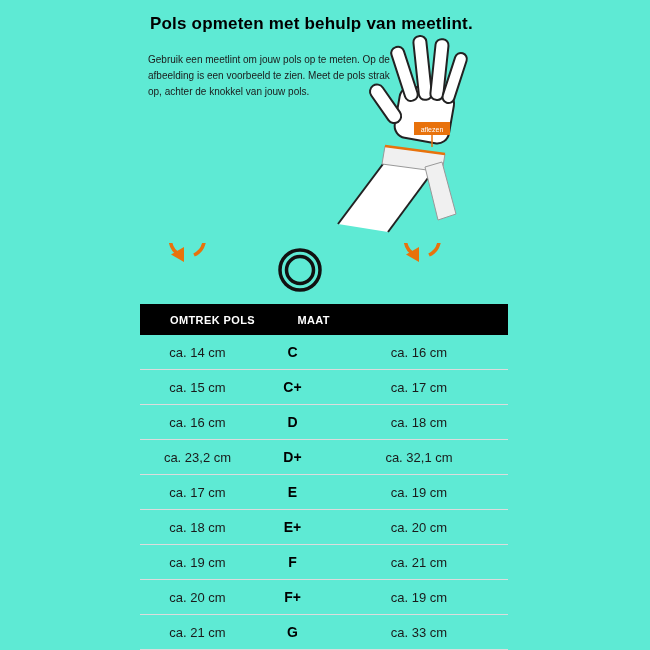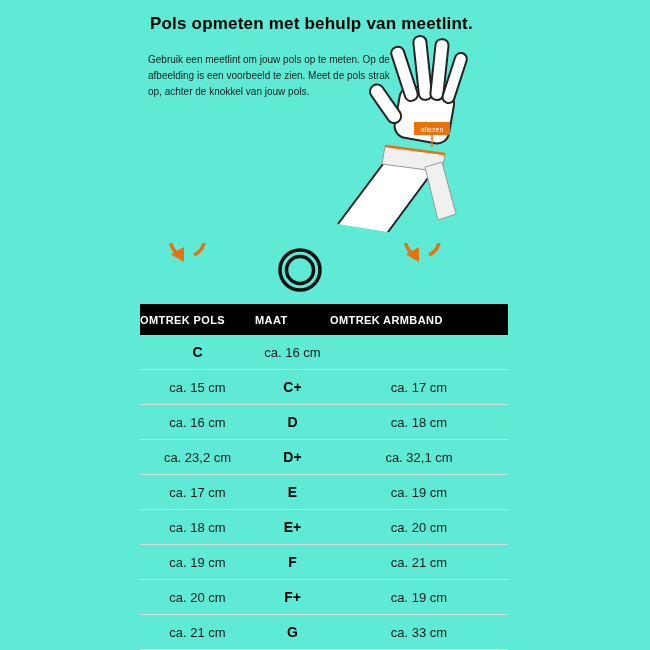--- a/index.html
+++ b/index.html
@@ -30,21 +30,21 @@
   .icon-rotate-left  { left:162px; top:243px; width:50px; height:52px; }
   .icon-ring         { left:276px; top:246px; width:48px; height:48px; }
   .icon-rotate-right { left:397px; top:243px; width:50px; height:52px; }
 
   .size-table { position:absolute; left:140px; top:304px; width:368px; }
   .thead {
     display:grid; grid-template-columns:115px 75px 178px;
     background:#000; color:#fff; height:31px; align-items:center;
     font-size:11px; font-weight:bold; letter-spacing:.4px;
   }
-  .thead .th { text-align:left; }
+  .thead .th { text-align:right; }
   .trow {
     display:grid; grid-template-columns:115px 75px 178px;
     height:35px; align-items:center;
     border-bottom:1px solid #dcdcdc;
   }
   .tcell { text-align:center; font-size:13px; color:#1a1a1a; }
   .tcell.col-maat { font-weight:bold; font-size:14px; color:#000; }
 </style>
 </head>
 <body>
@@ -97,24 +97,24 @@
 
   <svg class="icon icon-rotate-right" viewBox="0 0 50 52" xmlns="http://www.w3.org/2000/svg">
     <path d="M 32 12 A 17 17 0 1 0 17.5 11.5" fill="none" stroke="#e8720c" stroke-width="3.5"></path>
     <polygon points="22,4 22,19 9,11.5" fill="#e8720c"></polygon>
   </svg>
 
   <div class="size-table">
     <div class="thead">
       <div class="th">OMTREK POLS</div>
       <div class="th">MAAT</div>
-      <div class="th">OMTREK ARMBAND</div>
     </div>
     <div class="tbody">
   <div class="trow">
+    <div class="tcell col-pols">ca. 14 cm</div>
     <div class="tcell col-maat">C</div>
     <div class="tcell col-armband">ca. 16 cm</div>
   </div>
 
   <div class="trow">
     <div class="tcell col-pols">ca. 15 cm</div>
     <div class="tcell col-maat">C+</div>
     <div class="tcell col-armband">ca. 17 cm</div>
   </div>
 

